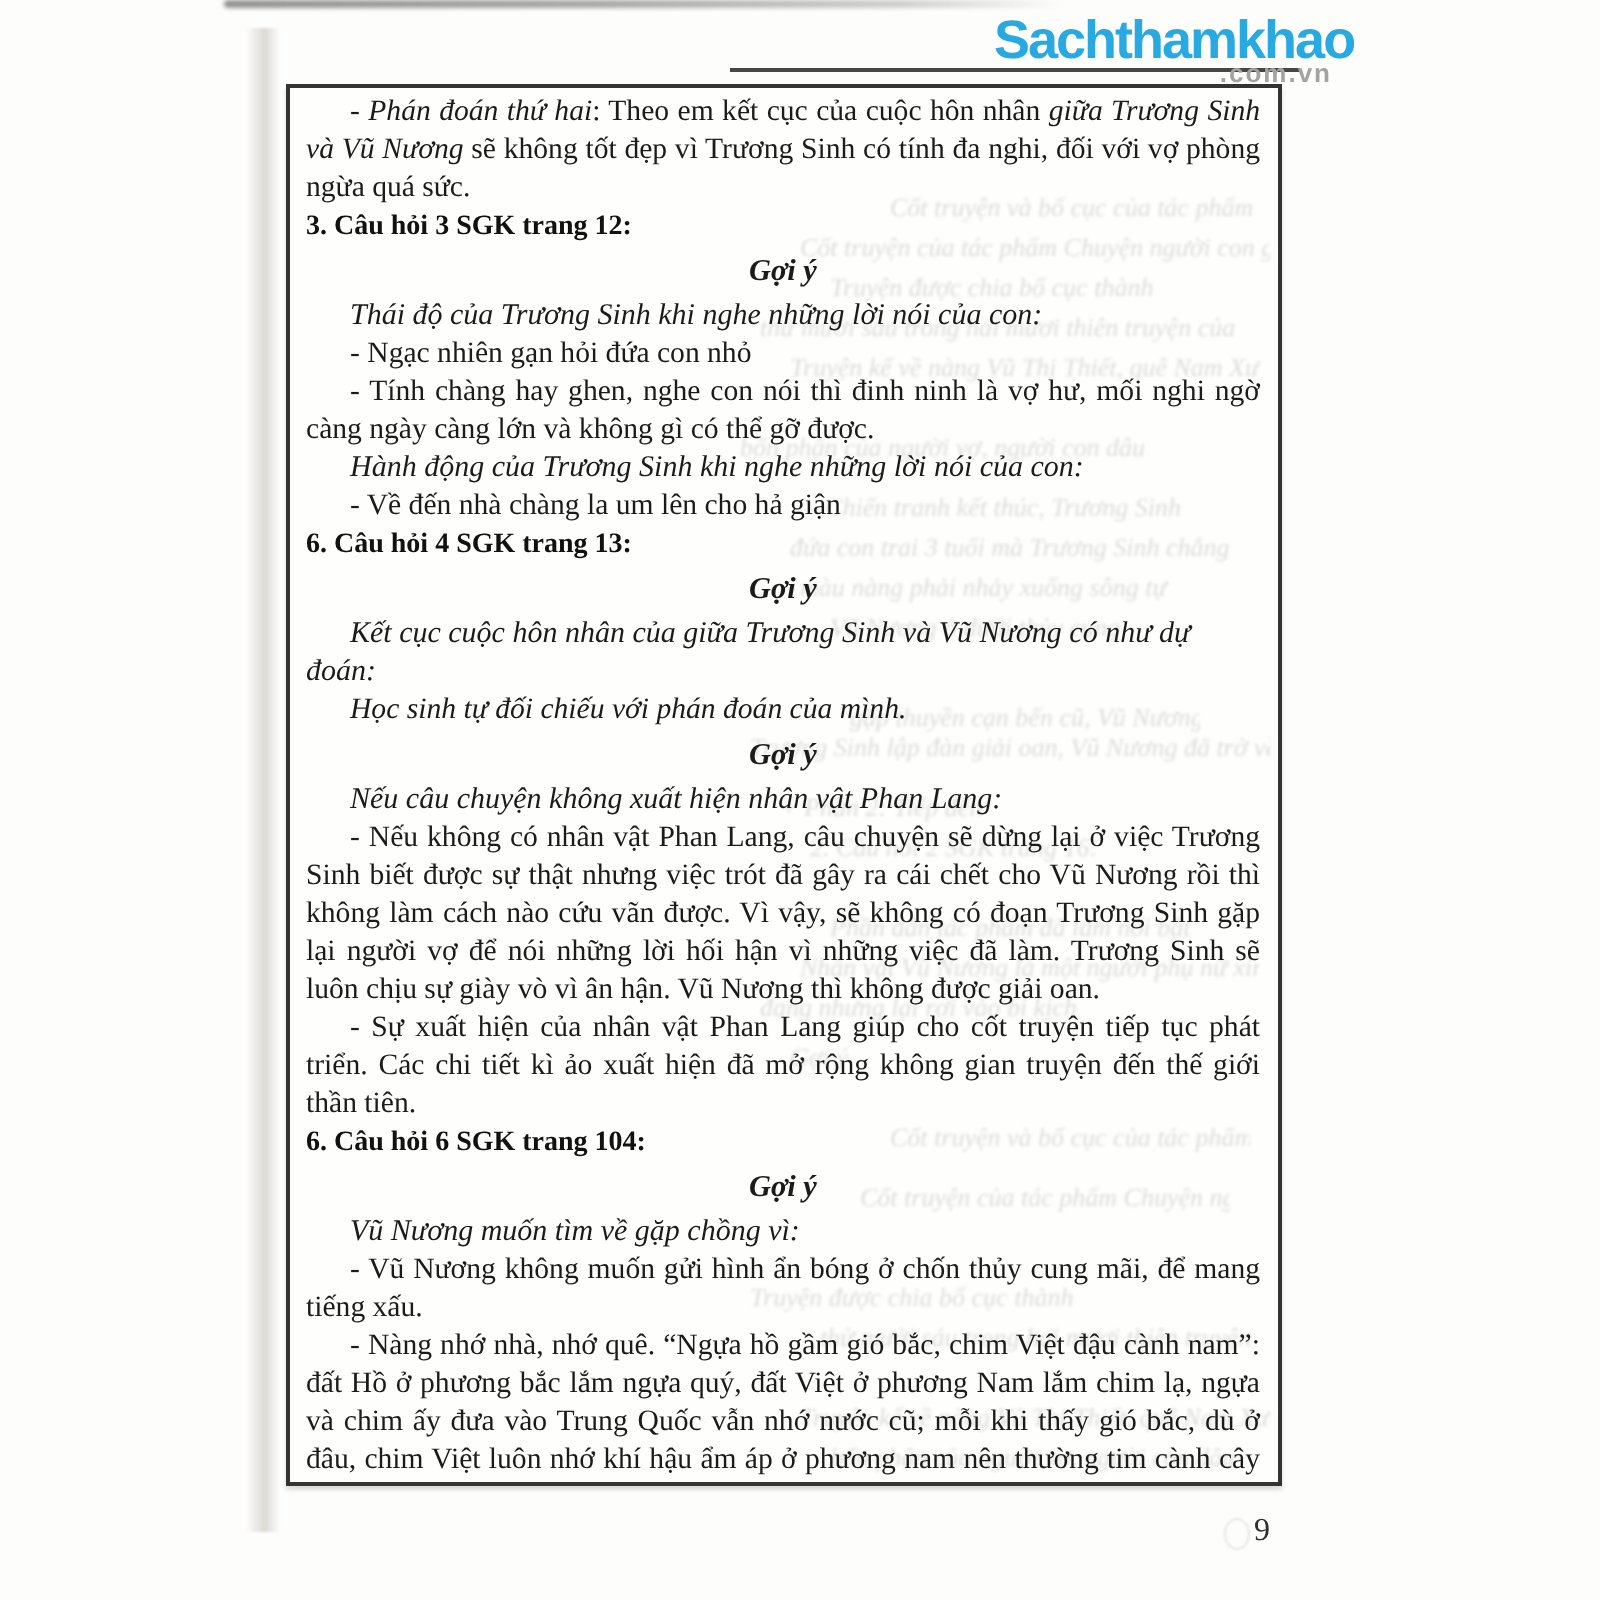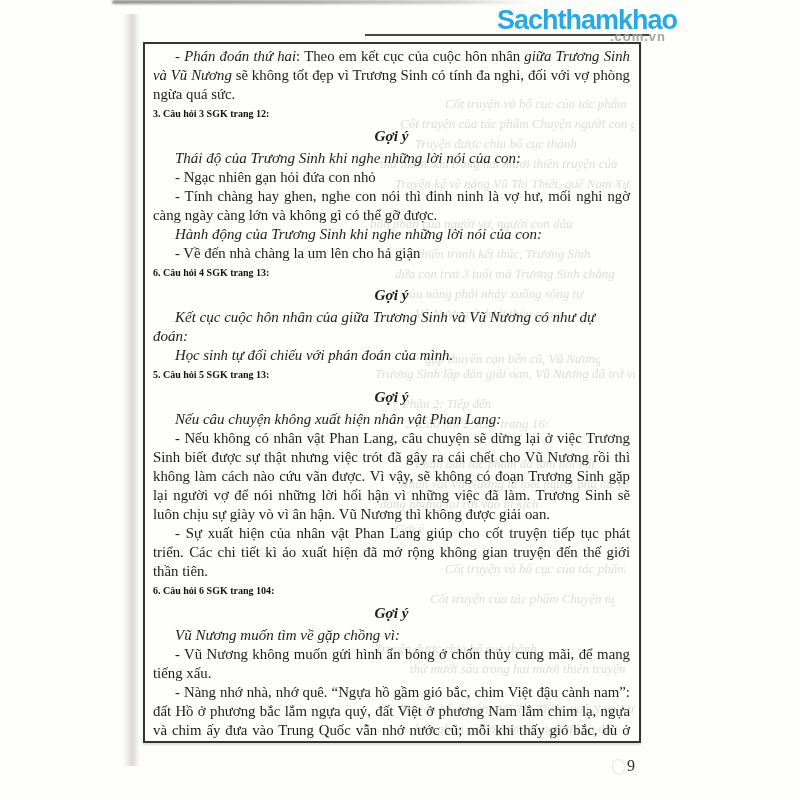--- a/index.html
+++ b/index.html
@@ -47,21 +47,21 @@
     overflow:hidden;
     background:rgba(255,255,255,.35);
     box-shadow:0 2px 2px rgba(120,120,120,.25);
   }
   .blocks{position:relative;z-index:2;}
   .blk{
     font-size:14.8px;line-height:19px;color:#1b1b1b;
   }
   .blk-para{text-indent:22px;text-align:justify;}
   .blk-li{text-indent:22px;}
-  .blk-heading{font-weight:bold;font-size:10px;color:#111;}
+  .blk-heading{font-weight:bold;font-size:14px;color:#111;}
   .blk-hint{
     text-align:center;font-weight:bold;font-style:italic;
     font-size:15.2px;margin:3px 0 4px 0;
   }
   .blk-sub{font-weight:normal;font-style:italic;text-indent:22px;font-size:15px;}
   .blk-italic{font-style:italic;text-indent:22px;}
   .seg-i{font-style:italic;}
   
   .ghost-layer{position:absolute;left:0;top:0;width:100%;height:100%;z-index:1;}
   .ghost-line{
@@ -128,21 +128,20 @@
         <div class="blk blk-hint">Gợi ý</div>
         <div class="blk blk-sub">Thái độ của Trương Sinh khi nghe những lời nói của con:</div>
         <div class="blk blk-li">- Ngạc nhiên gạn hỏi đứa con nhỏ</div>
         <div class="blk blk-para">- Tính chàng hay ghen, nghe con nói thì đinh ninh là vợ hư, mối nghi ngờ càng ngày càng lớn và không gì có thể gỡ được.</div>
         <div class="blk blk-sub">Hành động của Trương Sinh khi nghe những lời nói của con:</div>
         <div class="blk blk-li">- Về đến nhà chàng la um lên cho hả giận</div>
         <div class="blk blk-heading">6. Câu hỏi 4 SGK trang 13:</div>
         <div class="blk blk-hint">Gợi ý</div>
         <div class="blk blk-sub">Kết cục cuộc hôn nhân của giữa Trương Sinh và Vũ Nương có như dự đoán:</div>
         <div class="blk blk-italic">Học sinh tự đối chiếu với phán đoán của mình.</div>
-        <div class="blk blk-heading">5. Câu hỏi 5 SGK trang 13:</div>
         <div class="blk blk-hint">Gợi ý</div>
         <div class="blk blk-sub">Nếu câu chuyện không xuất hiện nhân vật Phan Lang:</div>
         <div class="blk blk-para">- Nếu không có nhân vật Phan Lang, câu chuyện sẽ dừng lại ở việc Trương Sinh biết được sự thật nhưng việc trót đã gây ra cái chết cho Vũ Nương rồi thì không làm cách nào cứu vãn được. Vì vậy, sẽ không có đoạn Trương Sinh gặp lại người vợ để nói những lời hối hận vì những việc đã làm. Trương Sinh sẽ luôn chịu sự giày vò vì ân hận. Vũ Nương thì không được giải oan.</div>
         <div class="blk blk-para">- Sự xuất hiện của nhân vật Phan Lang giúp cho cốt truyện tiếp tục phát triển. Các chi tiết kì ảo xuất hiện đã mở rộng không gian truyện đến thế giới thần tiên.</div>
         <div class="blk blk-heading">6. Câu hỏi 6 SGK trang 104:</div>
         <div class="blk blk-hint">Gợi ý</div>
         <div class="blk blk-sub">Vũ Nương muốn tìm về gặp chồng vì:</div>
         <div class="blk blk-para">- Vũ Nương không muốn gửi hình ẩn bóng ở chốn thủy cung mãi, để mang tiếng xấu.</div>
         <div class="blk blk-para">- Nàng nhớ nhà, nhớ quê. “Ngựa hồ gầm gió bắc, chim Việt đậu cành nam”: đất Hồ ở phương bắc lắm ngựa quý, đất Việt ở phương Nam lắm chim lạ, ngựa và chim ấy đưa vào Trung Quốc vẫn nhớ nước cũ; mỗi khi thấy gió bắc, dù ở đâu, chim Việt luôn nhớ khí hậu ẩm áp ở phương nam nên thường tim cành cây phía nam để điển tích này để nói nỗi lòng nhớ nhà, nhớ quê của mình.</div>
       </div>

